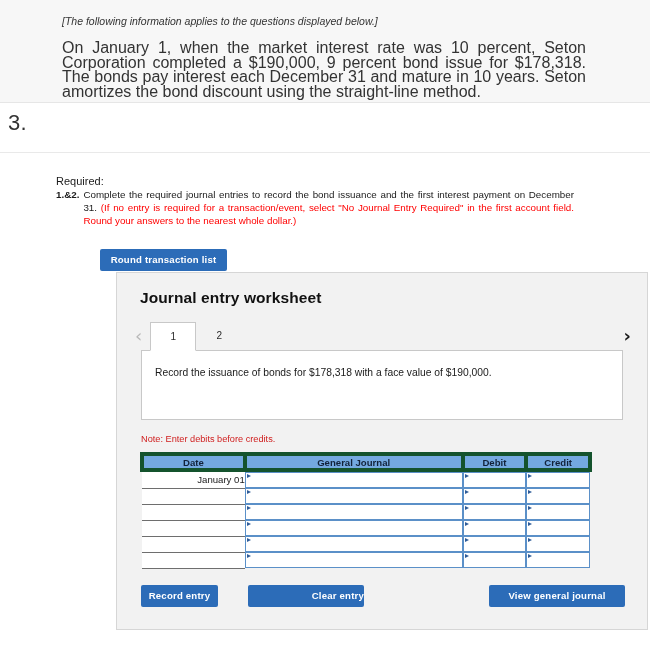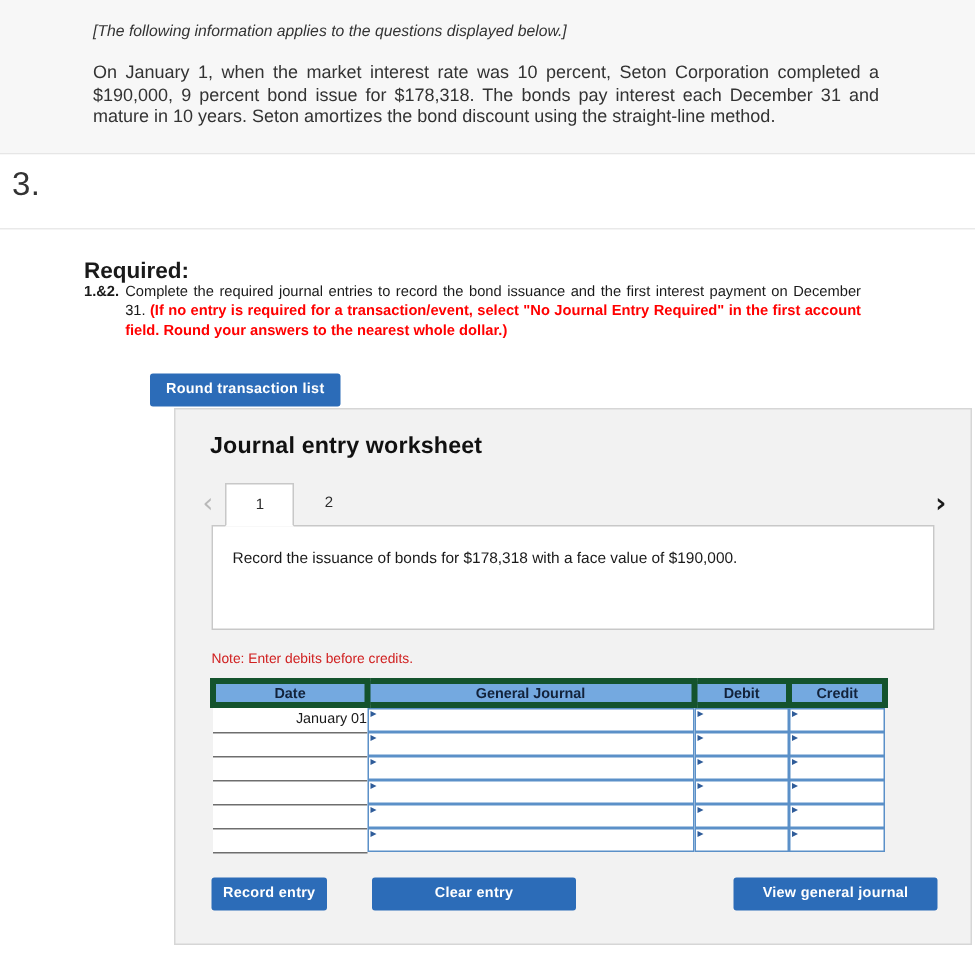--- a/index.html
+++ b/index.html
@@ -26,21 +26,21 @@
     height: 103px;
   }
   .info-italic {
     font-style: italic;
     font-size: 10.5px;
     line-height: 14px;
     margin: 0 0 13px 0;
     color: #333;
   }
   .info-body {
-    font-size: 12px;
+    font-size: 16px;
     line-height: 14.5px;
     margin: 0;
     text-align: justify;
     color: #333;
   }
 
   
   .qnum-row {
     height: 50px;
     background: #ffffff;
@@ -52,22 +52,22 @@
     color: #333;
     font-weight: 400;
     letter-spacing: .3px;
   }
 
   
   .required-wrap {
     padding: 22px 0 0 56px;
   }
   .required-label {
-    font-size: 15px;
-    font-weight: bold;
+    font-size: 11px;
+    font-weight: normal;
     color: #1a1a1a;
     line-height: 12px;
     margin-bottom: 1px;
   }
   .required-row {
     display: flex;
     width: 518px;
   }
   .required-num {
     font-size: 9.8px;
@@ -78,21 +78,21 @@
     padding-right: 4px;
   }
   .required-text {
     font-size: 9.8px;
     line-height: 13px;
     text-align: justify;
     color: #1a1a1a;
   }
   .red-bold {
     color: #ff0000;
-    font-weight: bold;
+    font-weight: normal;
   }
 
   
   .btn {
     background: #2c6cb8;
     color: #ffffff;
     border: none;
     font-family: "Liberation Sans", sans-serif;
     font-weight: bold;
     font-size: 9.6px;
@@ -246,21 +246,21 @@
   }
 
   
   .footer {
     display: flex;
     margin: 16px 0 0 24px;
     width: 484px;
     align-items: center;
   }
   .btn-record { width: 77px; height: 22px; line-height: 22px; }
-  .btn-clear  { width: 136px; height: 22px; line-height: 22px; margin-left: 30px; }
+  .btn-clear  { width: 116px; height: 22px; line-height: 22px; margin-left: 30px; text-align: right; }
   .btn-vgj    { width: 136px; height: 22px; line-height: 22px; margin-left: auto; }
 </style>
 </head>
 <body>
 
 <div class="info-band">
   <p class="info-italic">[The following information applies to the questions displayed below.]</p>
   <p class="info-body">On January 1, when the market interest rate was 10 percent, Seton Corporation completed a $190,000, 9 percent bond issue for $178,318. The bonds pay interest each December 31 and mature in 10 years. Seton amortizes the bond discount using the straight-line method.</p>
 </div>
 

